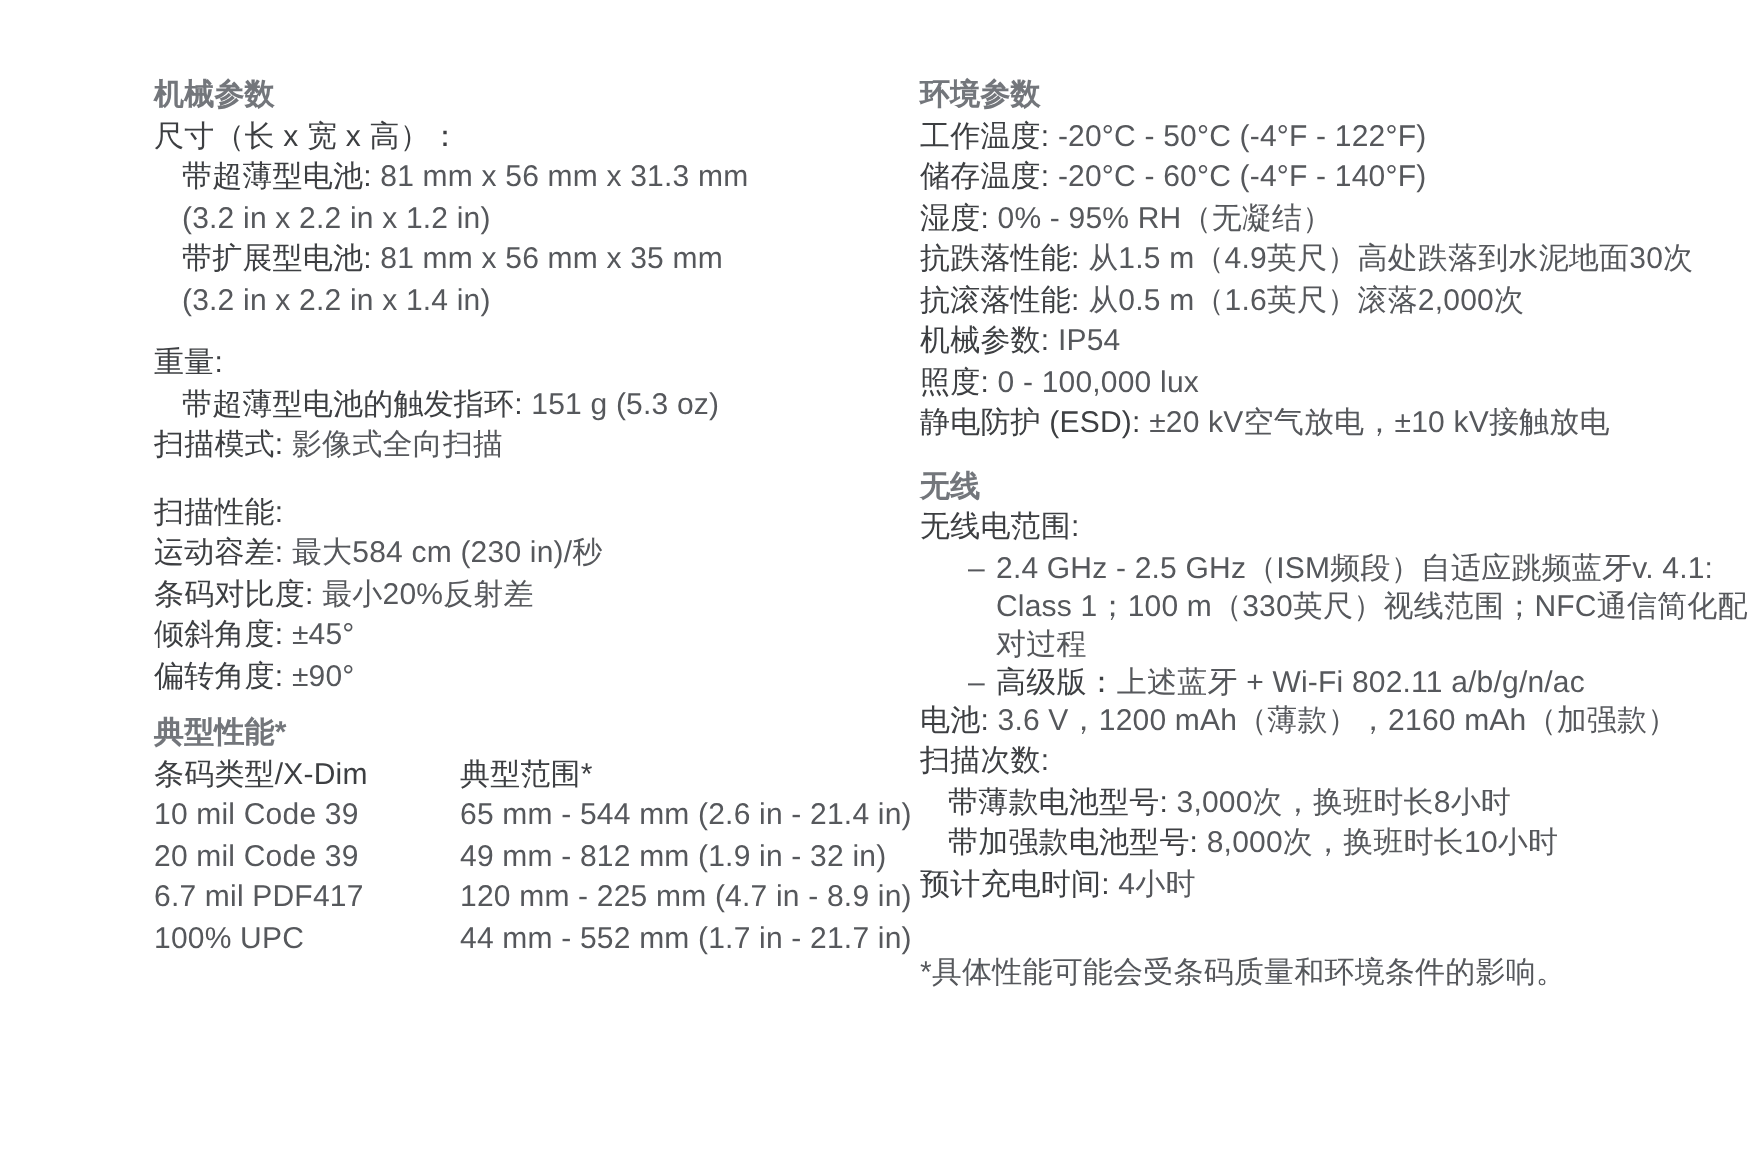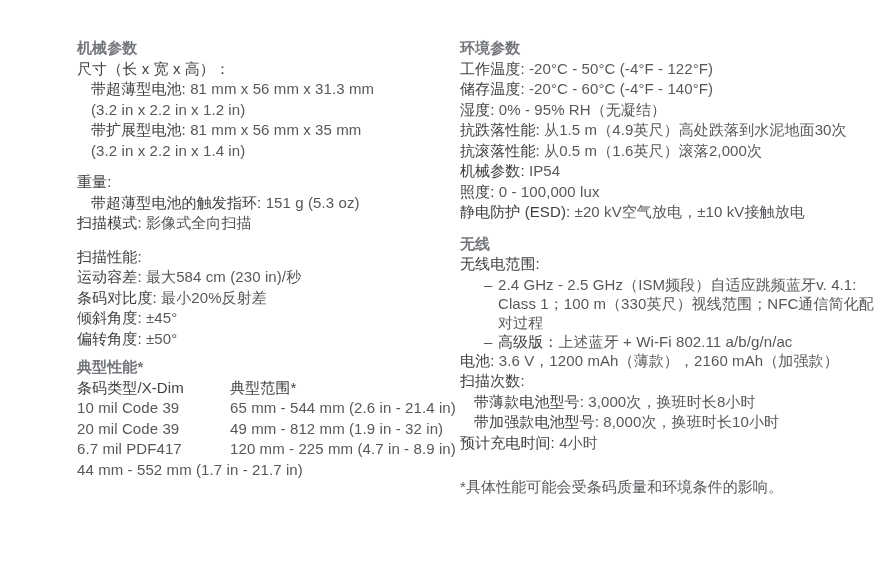--- a/index.html
+++ b/index.html
@@ -47,40 +47,41 @@
   <div class="line sub">(3.2 in x 2.2 in x 1.4 in)</div>
 
   <div class="line b g1">重量:</div>
   <div class="line sub"><span class="b">带超薄型电池的触发指环:</span> <span>151 g (5.3 oz)</span></div>
 
   <div class="line"><span class="b">扫描模式:</span> <span>影像式全向扫描</span></div>
   <div class="line b g2">扫描性能:</div>
   <div class="line"><span class="b">运动容差:</span> <span>最大584 cm (230 in)/秒</span></div>
   <div class="line"><span class="b">条码对比度:</span> <span>最小20%反射差</span></div>
   <div class="line"><span class="b">倾斜角度:</span> <span>±45°</span></div>
-  <div class="line"><span class="b">偏转角度:</span> <span>±50°</span></div>
+  <div class="line"><span class="b">偏转角度:</span> <span>±90°</span></div>
 
   <div class="line heading g3">典型性能*</div>
   <div class="trow">
     <span class="tc1 b">条码类型/X-Dim</span>
     <span class="tc2 b">典型范围*</span>
   </div>
   <div class="trow">
     <span class="tc1">10 mil Code 39</span>
     <span class="tc2">65 mm - 544 mm (2.6 in - 21.4 in)</span>
   </div>
   <div class="trow">
     <span class="tc1">20 mil Code 39</span>
     <span class="tc2">49 mm - 812 mm (1.9 in - 32 in)</span>
   </div>
   <div class="trow">
     <span class="tc1">6.7 mil PDF417</span>
     <span class="tc2">120 mm - 225 mm (4.7 in - 8.9 in)</span>
   </div>
   <div class="trow">
+    <span class="tc1">100% UPC</span>
     <span class="tc2">44 mm - 552 mm (1.7 in - 21.7 in)</span>
   </div>
 
 </div>
 
 <div class="col col-right">
 
   <div class="line heading">环境参数</div>
   <div class="line"><span class="b">工作温度:</span> <span>-20°C - 50°C (-4°F - 122°F)</span></div>
   <div class="line"><span class="b">储存温度:</span> <span>-20°C - 60°C (-4°F - 140°F)</span></div>

